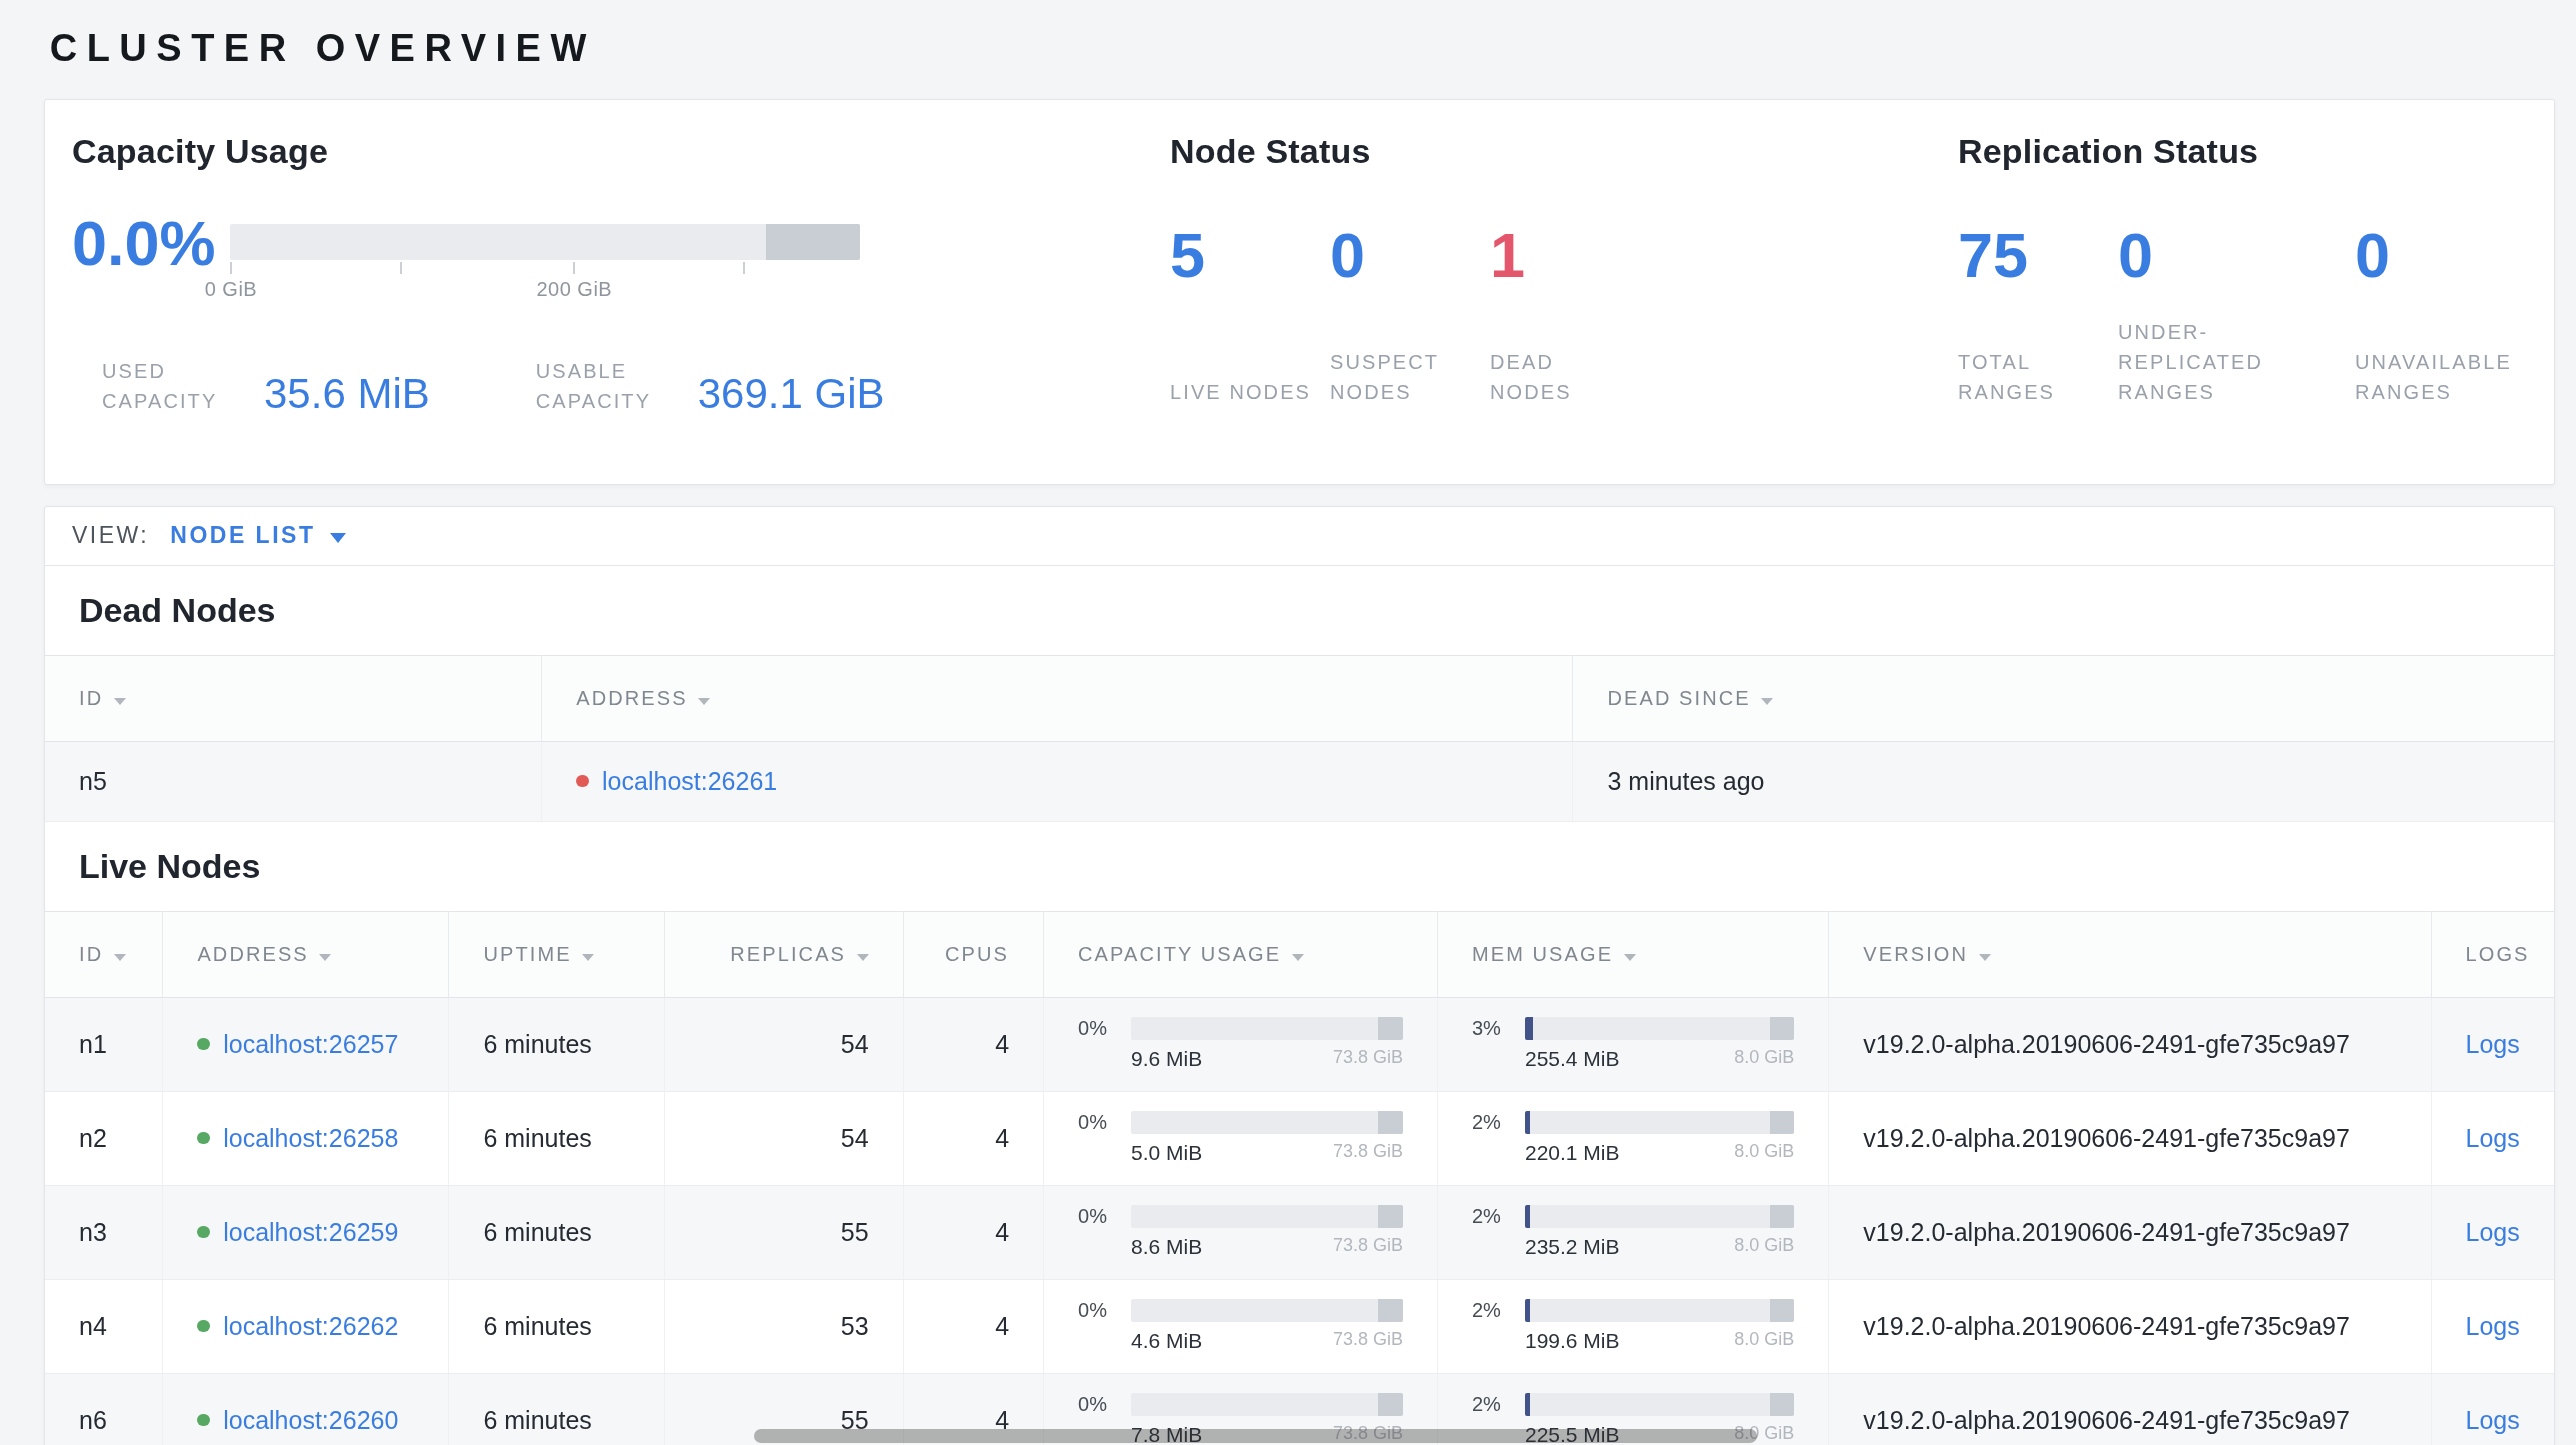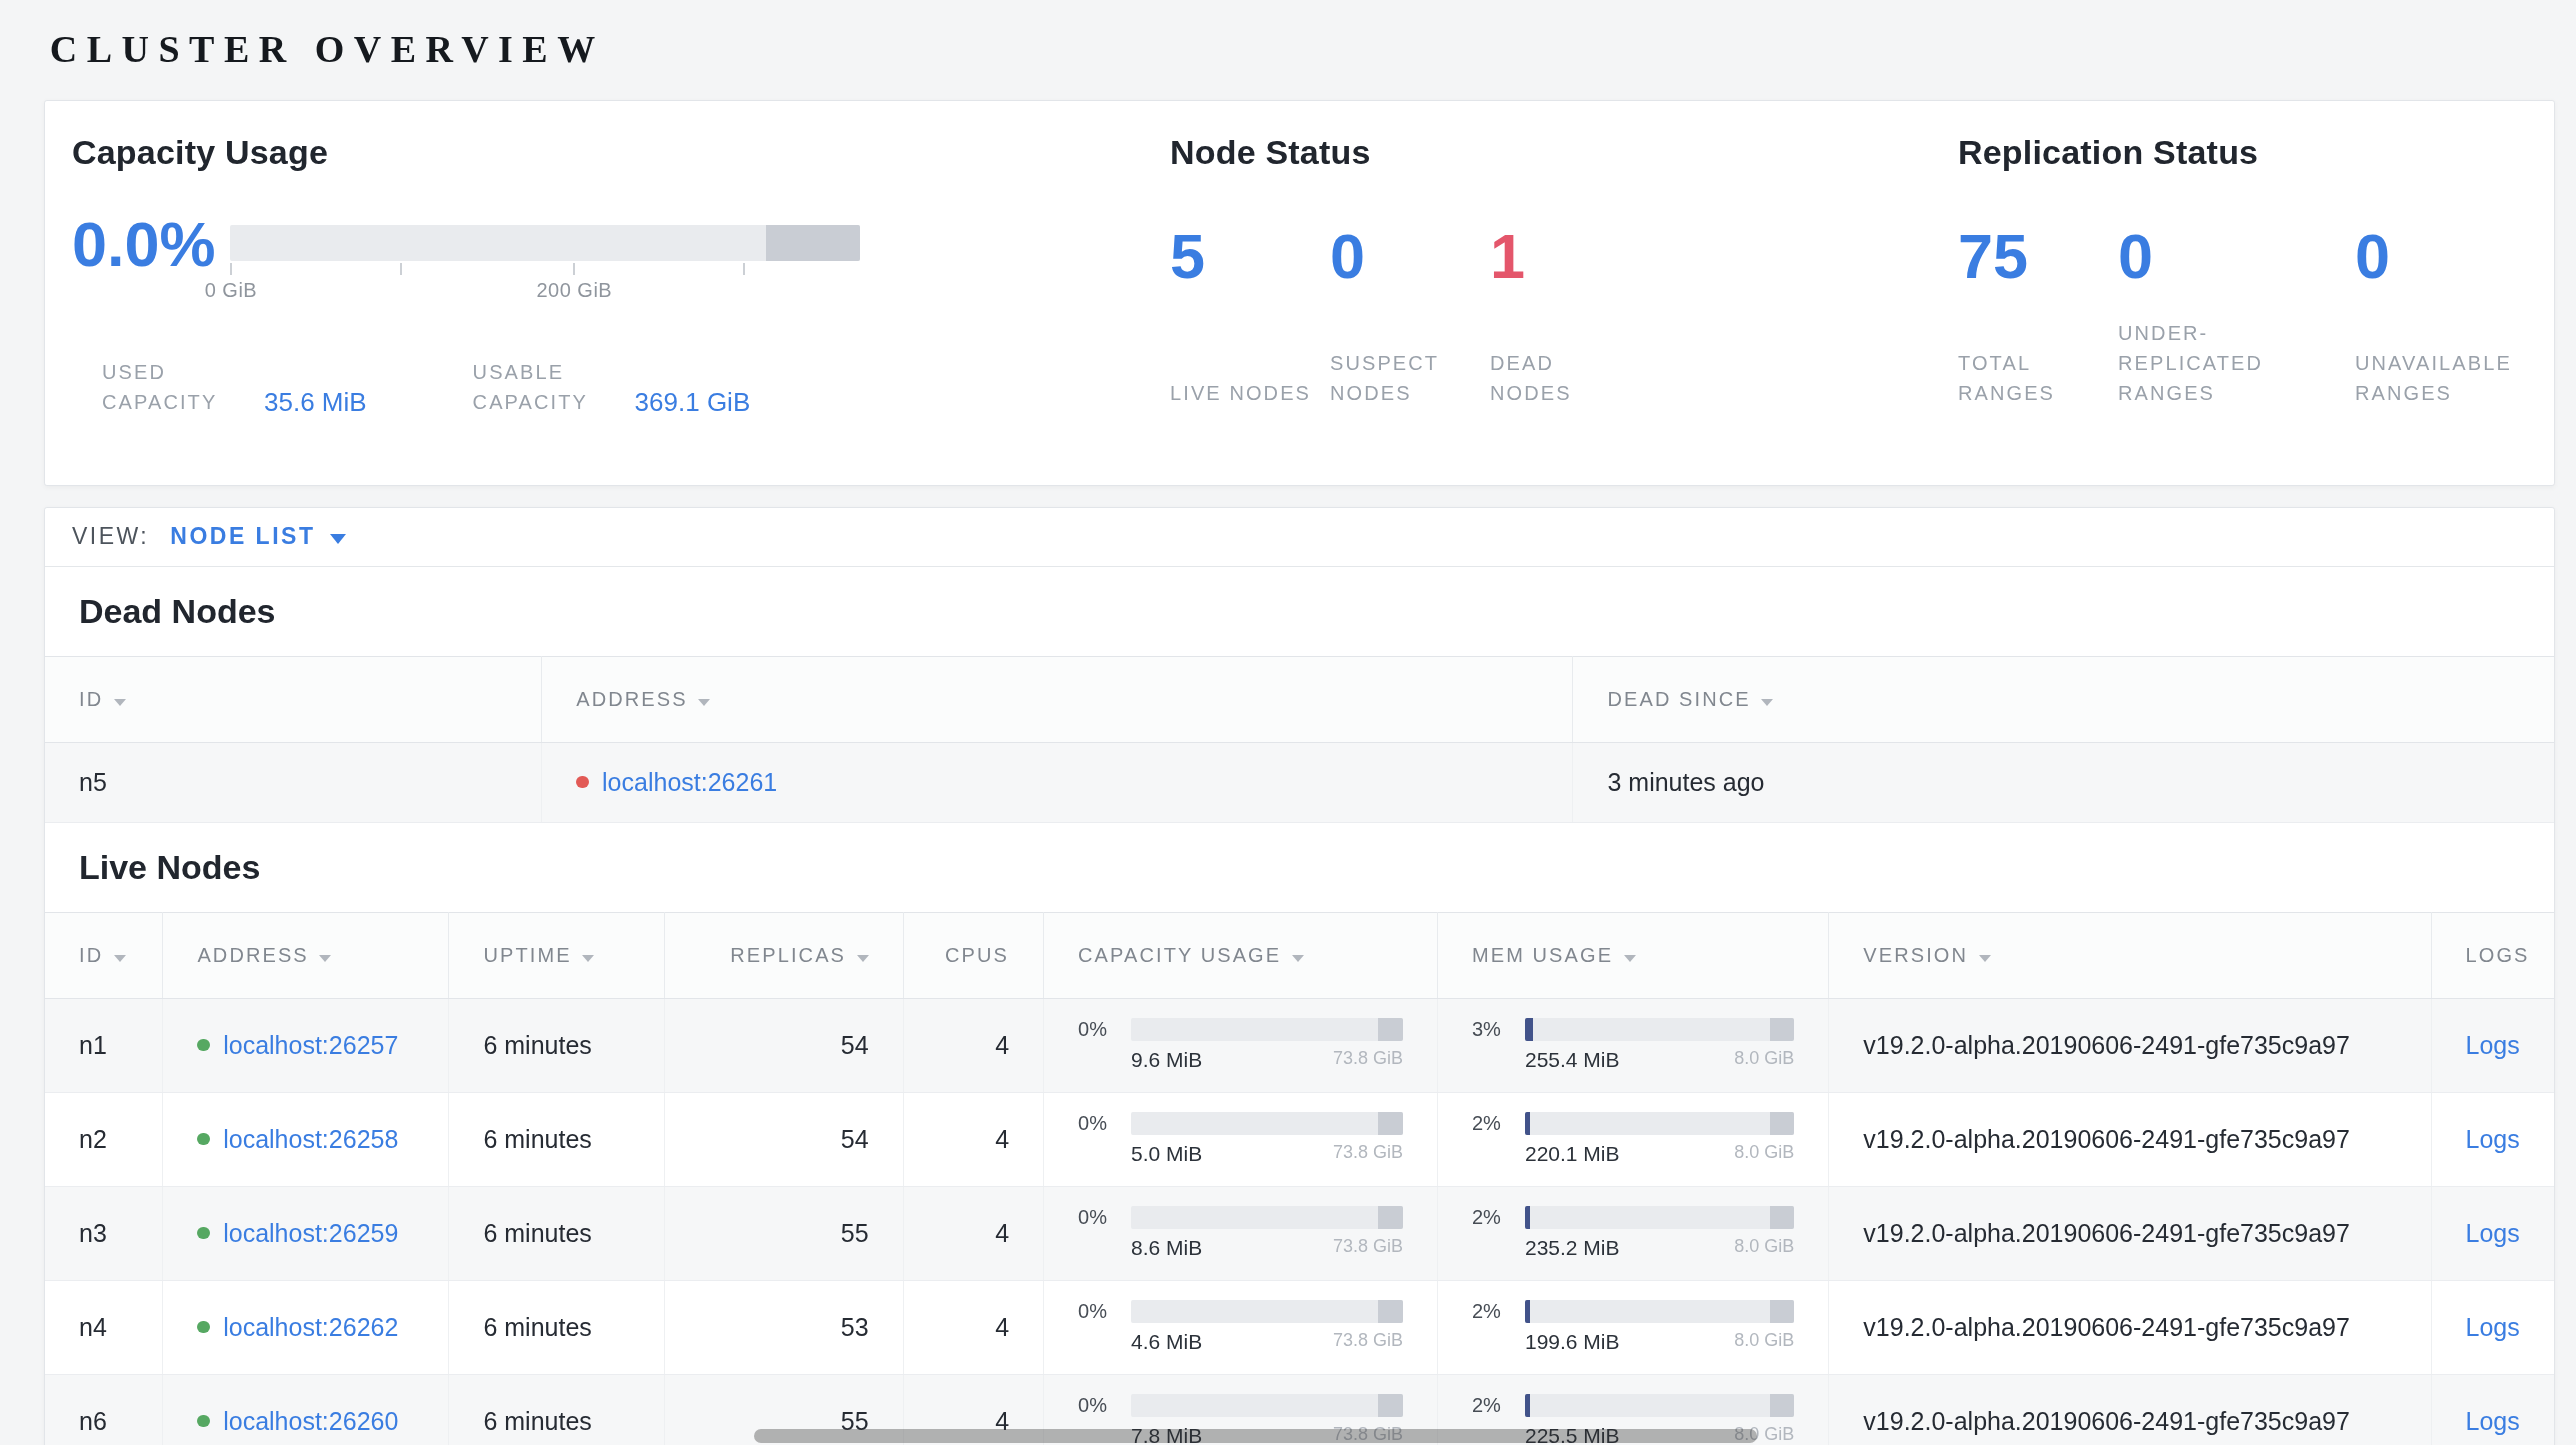--- a/index.html
+++ b/index.html
@@ -8,21 +8,21 @@
     overflow:hidden;
     background:#f4f5f6;
     font-family:"Liberation Sans", sans-serif;
     color:#262b33;
     position:relative;
   }
   .page { padding:21px 21px 0 44px; }
 
   .page-title {
     font-size:38px; font-weight:700; letter-spacing:9.5px;
-    color:#15191e; margin:5.7px 0 29px 5.7px; white-space:nowrap;font-family:Liberation Serif, serif;
+    color:#15191e; margin:5.7px 0 29px 5.7px; white-space:nowrap;
   }
 
   .card {
     background:#ffffff;
     border:1px solid #e2e5e9;
     border-radius:2.9px;
     box-shadow:0 1.9px 4.8px rgba(0,0,0,0.04);
   }
 
   
@@ -48,21 +48,21 @@
     font-size:20px; color:#8f959d; white-space:nowrap; letter-spacing:0.5px;
   }
   .cap-details { display:flex; align-items:flex-end; margin-top:50px; }
   .mini-label {
     font-size:20px; letter-spacing:2.1px; color:#9aa1aa;
     line-height:1.5; text-transform:uppercase;
   }
   .cap-detail { display:flex; align-items:flex-end; }
   .cap-detail .mini-label { width:162px;margin-left:30px; }
   .cap-detail + .cap-detail { margin-left:76px; }
-  .cap-value { font-size:26px; color:#3a7de1; line-height:1.05; white-space:nowrap; }
+  .cap-value { font-size:42px; color:#3a7de1; line-height:1.05; white-space:nowrap; }
 
   .stats-row { display:flex; margin-top:53px; height:183px; }
   .stat { display:flex; flex-direction:column; }
   .nodes .stat:nth-child(1), .nodes .stat:nth-child(2) { width:160px; }
   .repl .stat:nth-child(1) { width:160px; }
   .repl .stat:nth-child(2) { width:237px; }
   .stat-value { font-size:63px; font-weight:600; line-height:1; }
   .stat-label { margin-top:auto; max-width:153px; }
 
   

